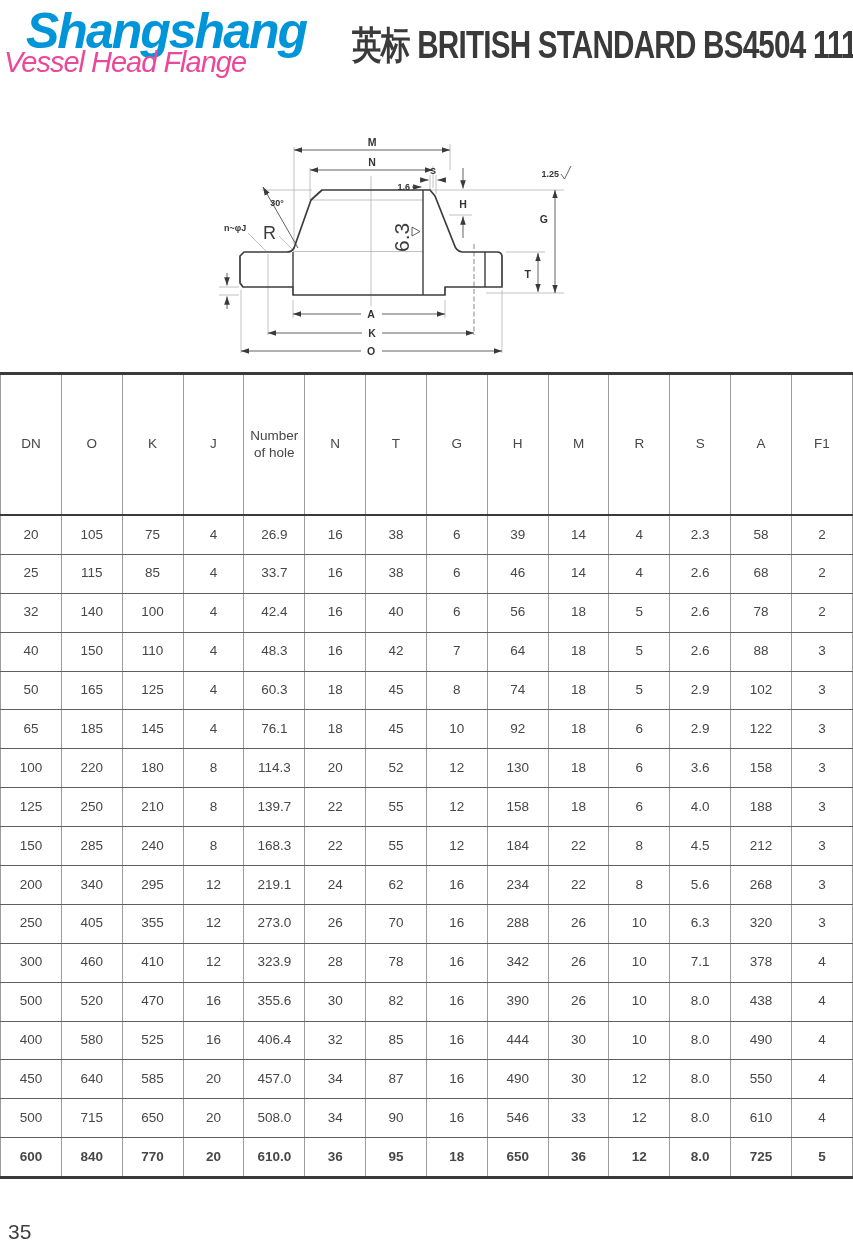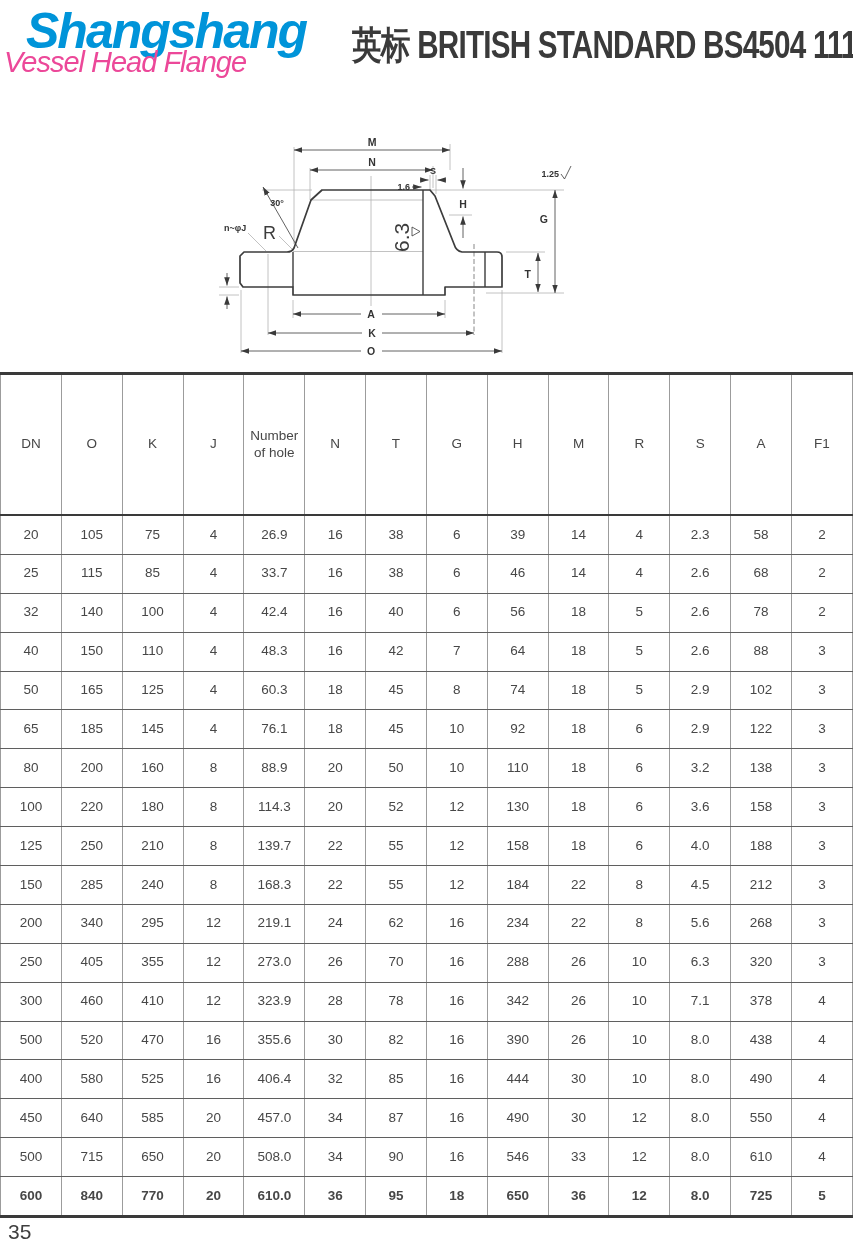--- a/index.html
+++ b/index.html
@@ -242,36 +242,20 @@
           <td>45</td>
           <td>10</td>
           <td>92</td>
           <td>18</td>
           <td>6</td>
           <td>2.9</td>
           <td>122</td>
           <td>3</td>
         </tr>
         <tr>
-          <td>80</td>
-          <td>200</td>
-          <td>160</td>
-          <td>8</td>
-          <td>88.9</td>
-          <td>20</td>
-          <td>50</td>
-          <td>10</td>
-          <td>110</td>
-          <td>18</td>
-          <td>6</td>
-          <td>3.2</td>
-          <td>138</td>
-          <td>3</td>
-        </tr>
-        <tr>
           <td>100</td>
           <td>220</td>
           <td>180</td>
           <td>8</td>
           <td>114.3</td>
           <td>20</td>
           <td>52</td>
           <td>12</td>
           <td>130</td>
           <td>18</td>

